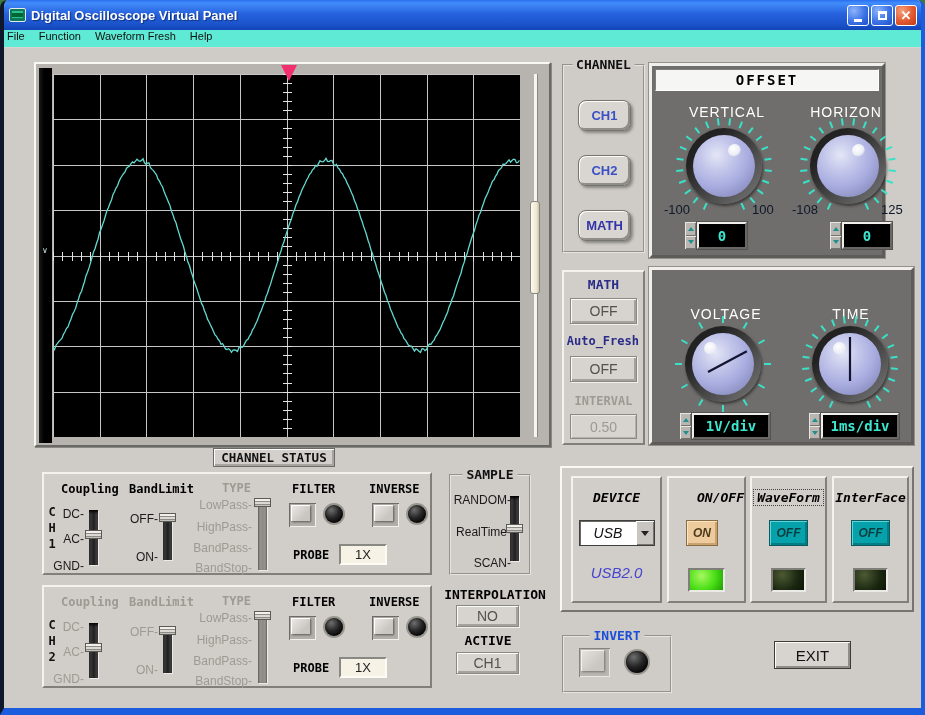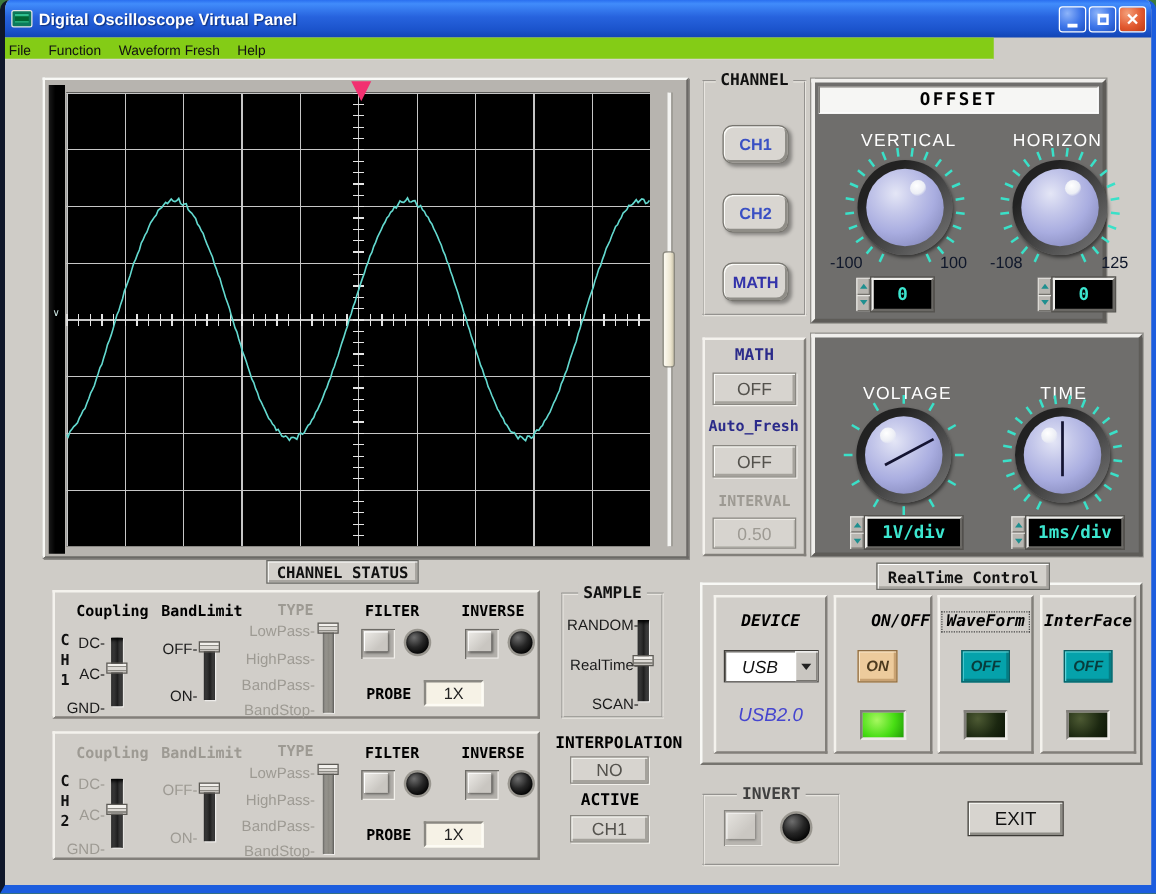--- a/index.html
+++ b/index.html
@@ -19,22 +19,22 @@
   .title-text { color:#fff; font-size:13px; font-weight:bold; text-shadow:1px 1px 1px #10307a; }
   .win-btns { position:absolute; right:8px; top:5px; display:flex; gap:2px; }
   .winbtn { width:22px; height:21px; border:1px solid #fff; border-radius:3px;
     color:#fff; font-size:12px; display:flex; align-items:center; justify-content:center; }
   .winbtn.blue { background:radial-gradient(circle at 30% 25%,#8db4fa,#3c74e8 55%,#1c50c4); }
   .winbtn.red  { background:radial-gradient(circle at 30% 25%,#f4a07a,#e25930 55%,#bf3a14);
     font-weight:bold; font-size:13px; }
   .glyph-min{ width:8px; height:3px; background:#fff; margin-top:10px; }
   .glyph-max{ width:9px; height:9px; border:2px solid #fff; border-top-width:3px; }
   
-  .menubar { position:absolute; left:-4px; top:30px; width:795px; height:18px;
-    background:#84cc16; border-bottom:1px solid #d8d5ce; display:flex; align-items:flex-end;
+  .menubar { position:absolute; left:-4px; top:30px; width:925px; height:18px;
+    background:#5eead4; border-bottom:1px solid #d8d5ce; display:flex; align-items:flex-start;
     font-size:11px; color:#111; }
   .menu-item { padding:0 7px; }
   
   .scope-frame { position:absolute; left:30px; top:62px; width:517px; height:385px;
     background:#b7b4af; border:2px solid; border-color:#f8f8f5 #6b6966 #6b6966 #f8f8f5;
     box-shadow:1px 1px 0 #8a8884; }
   .scope-strip { position:absolute; left:3px; top:4px; width:13px; height:375px;
     background:linear-gradient(90deg,#1a1a1a,#000 40%); color:#cfe8e4; font-size:8px; }
   .scope-strip span{ position:absolute; left:3px; top:178px; }
   .scope-plot { position:absolute; left:17px; top:10px; width:467px; height:363px;
@@ -45,21 +45,21 @@
   .vscroll-track { position:absolute; left:498px; top:10px; width:3px; height:363px;
     background:#f4f4f2; box-shadow:1px 0 0 #88867f; }
   .vscroll-thumb { position:absolute; left:494px; top:137px; width:10px; height:93px;
     background:linear-gradient(90deg,#fdfbf2,#ece5cf 70%,#c9c2a8); border:1px solid #8a887e;
     border-radius:3px; }
   
   .mono { font-family:"DejaVu Sans Mono", monospace; font-weight:bold; }
   .gbox { position:absolute; border:2px groove #e8e5e0; }
   .gbox-label { position:absolute; top:-9px; left:50%; transform:translateX(-50%);
     background:#cfccc7; padding:0 4px; white-space:nowrap; font-size:13px; color:#111; }
-  .gbox-label.dim { color:#404040; }
+  .gbox-label.dim { color:#1d4ed8; }
   .tile { position:absolute; background:#d3d0cb; border:1px solid #6a6a66;
     box-shadow:inset 1px 1px 0 #ffffff, inset -2px -2px 0 #a8a5a0;
     display:flex; align-items:center; justify-content:center; font-size:12.5px; color:#111; }
   .btn-round { position:absolute; border-radius:8px; background:#d9d6d1;
     box-shadow:inset 1px 1px 0 #fcfcf9, inset -2px -2px 0 #8f8d87, 2px 2px 3px rgba(0,0,0,.35);
     border:1px solid #77756f; display:flex; align-items:center; justify-content:center;
     font-weight:bold; font-size:13px; }
   .btn-flat { position:absolute; background:#d7d4cf; border:1px solid #8a8882;
     box-shadow:inset 1px 1px 0 #fbfbf8, inset -2px -2px 0 #a5a29c, 1px 1px 0 #f2f0eb;
     display:flex; align-items:center; justify-content:center; font-size:14px; color:#54524d; }
@@ -579,21 +579,20 @@
       <div class="mono dotted" style="position:absolute; left:2px; right:2px; top:12px; text-align:center; font-size:13px;">WaveForm</div>
       <div class="btn-teal" style="left:17px; top:42px; width:39px; height:26px;">OFF</div>
       <div class="led-rect offgreen" style="left:19px; top:90px; width:35px; height:24px;"></div>
     </div>
     <div class="subbox" style="left:270px; top:8px; width:77px; height:127px;">
       <div class="mono" style="position:absolute; left:0; width:100%; top:12px; text-align:center; font-size:13px;">InterFace</div>
       <div class="btn-teal" style="left:17px; top:42px; width:39px; height:26px;">OFF</div>
       <div class="led-rect offgreen" style="left:19px; top:90px; width:35px; height:24px;"></div>
     </div>
   </div>
-  <div class="tile mono" style="left:697px; top:450px; width:139px; height:22px;">RealTime Control</div>
 
   <div class="gbox" style="left:558px; top:635px; width:110px; height:58px;">
     <span class="gbox-label mono dim">INVERT</span>
     <div class="sqbtn" style="left:15px; top:11px; width:31px; height:29px; opacity:.75;"></div>
     <div class="led-round" style="left:62px; top:14px; width:22px; height:22px;"></div>
   </div>
 
   <div class="exit-btn" style="left:770px; top:641px; width:77px; height:28px;">EXIT</div>
 
 </div>

